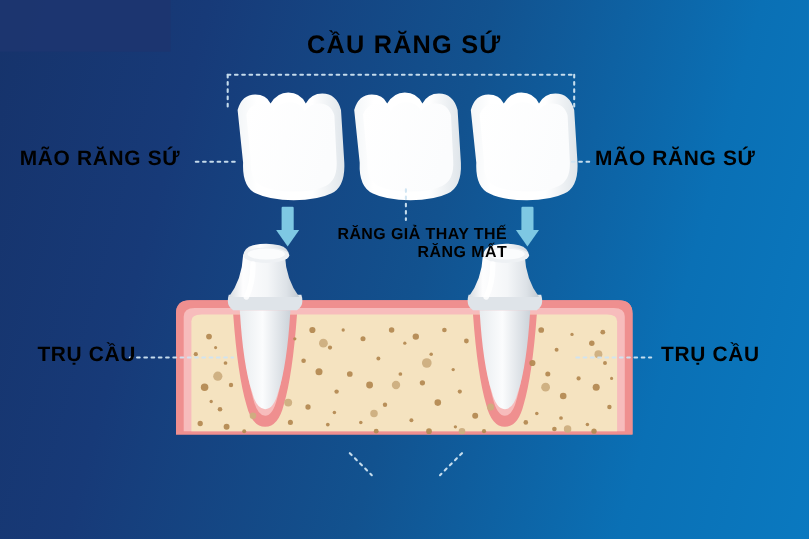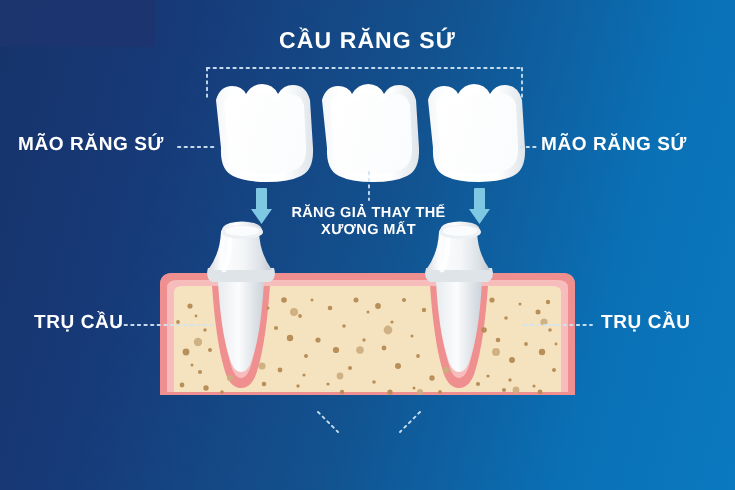--- a/index.html
+++ b/index.html
@@ -15,32 +15,32 @@
     position:absolute;inset:0;
     background:linear-gradient(105deg,#16336b 0%,#173a78 22%,#12528f 52%,#0a70b5 80%,#0a79c0 100%);
   }
   .bg-corner{
     position:absolute;left:0;top:0;width:155px;height:47px;
     background:#1d3570;opacity:.92;
   }
 
   
   .lbl{
-    position:absolute;color:#ffffff;
+    position:absolute;color:#000000;
     font-weight:700;letter-spacing:.6px;white-space:nowrap;
     text-rendering:geometricPrecision;
   }
   #title{
     top:27px;left:0;width:735px;text-align:center;
     font-size:23px;letter-spacing:1.1px;
   }
   #crown-left{ top:134px; left:18px; font-size:19px; }
   #crown-right{ top:134px; left:541px; font-size:19px; }
   #pontic{
-    top:205px;left:276px;width:185px;text-align:center;
+    top:205px;left:276px;width:185px;text-align:right;
     font-size:14.5px;line-height:17px;letter-spacing:.4px;white-space:normal;
     font-weight:700;
   }
   #abut-left{ top:312px; left:34px; font-size:19px; }
   #abut-right{ top:312px; left:601px; font-size:19px; }
   #jaw{
     top:434px;left:0;width:735px;text-align:center;
     font-size:21px;letter-spacing:1px;
   }
 
@@ -286,21 +286,21 @@
   </svg>
 
   <div class="lbl" id="title">CẦU RĂNG SỨ</div>
 
   <div class="lbl" id="crown-left">MÃO RĂNG SỨ</div>
 
   <div class="lbl" id="crown-right">MÃO RĂNG SỨ</div>
 
   <div class="lbl" id="pontic">
     <span>RĂNG GIẢ THAY THẾ</span><br>
-    <span>XƯƠNG MẤT</span>
+    <span>RĂNG MẤT</span>
   </div>
 
   <div class="lbl" id="abut-left">TRỤ CẦU</div>
 
   <div class="lbl" id="abut-right">TRỤ CẦU</div>
 
 
 </div>
 
 </body></html>

